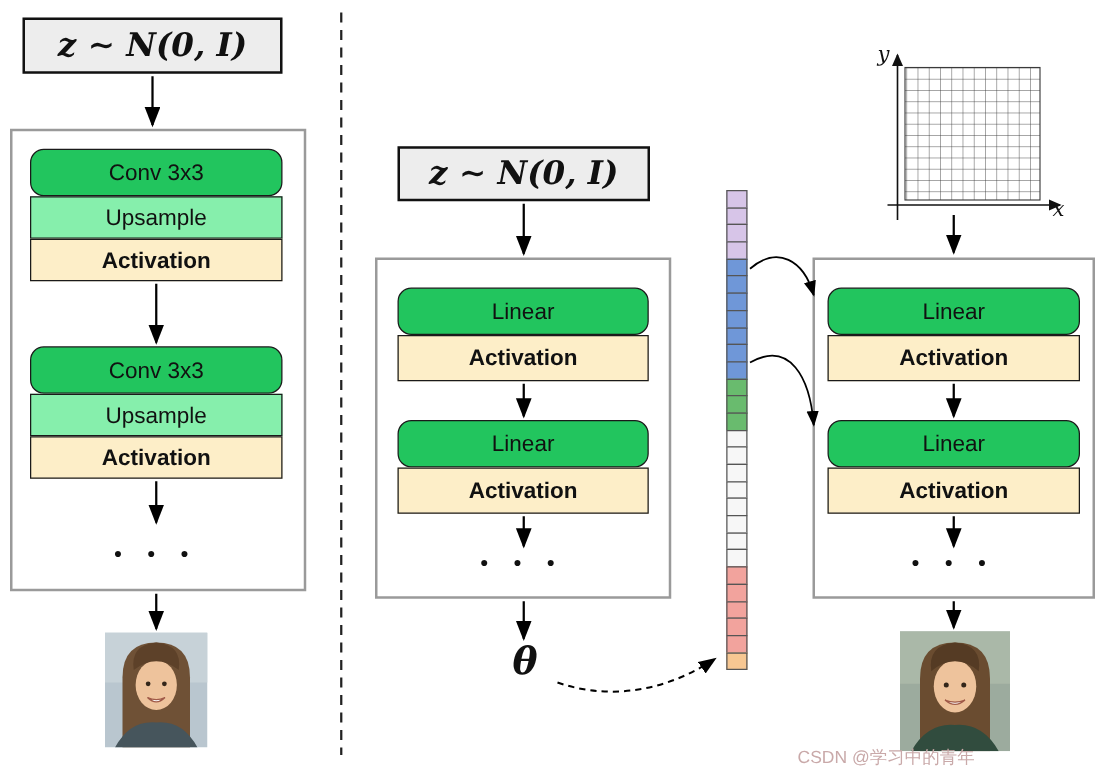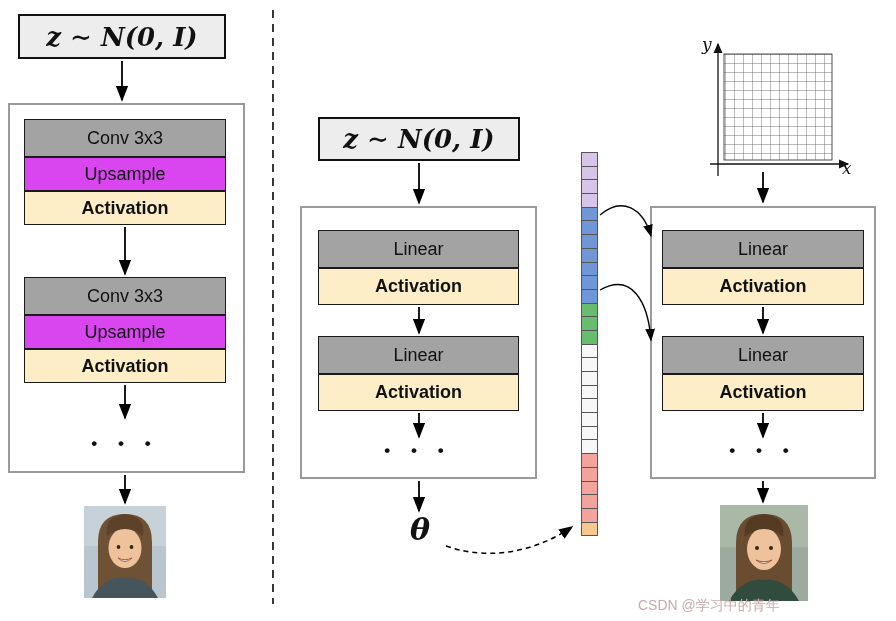--- a/index.html
+++ b/index.html
@@ -23,22 +23,22 @@
     position:absolute;
     border:2px solid #9a9a9a;
     background:#fff;
   }
   .block {
     position:absolute;
     border:1.6px solid #1a1a1a;
     display:flex; align-items:center; justify-content:center;
     font-size:18px; color:#111;
   }
-  .green  { background:#a3a3a3; }
-  .blue   { background:#d946ef; }
+  .green  { background:#22c55e;border-radius:11px; }
+  .blue   { background:#86efac; }
   .orange { background:#fdeec8;font-weight:bold; }
   .dots {
     position:absolute;
     font-size:17px; font-weight:bold; letter-spacing:8px;
     color:#111; text-align:center;
   }
   .theta {
     position:absolute;
     font-family:"DejaVu Serif", serif;
     font-style:italic; font-weight:bold;

